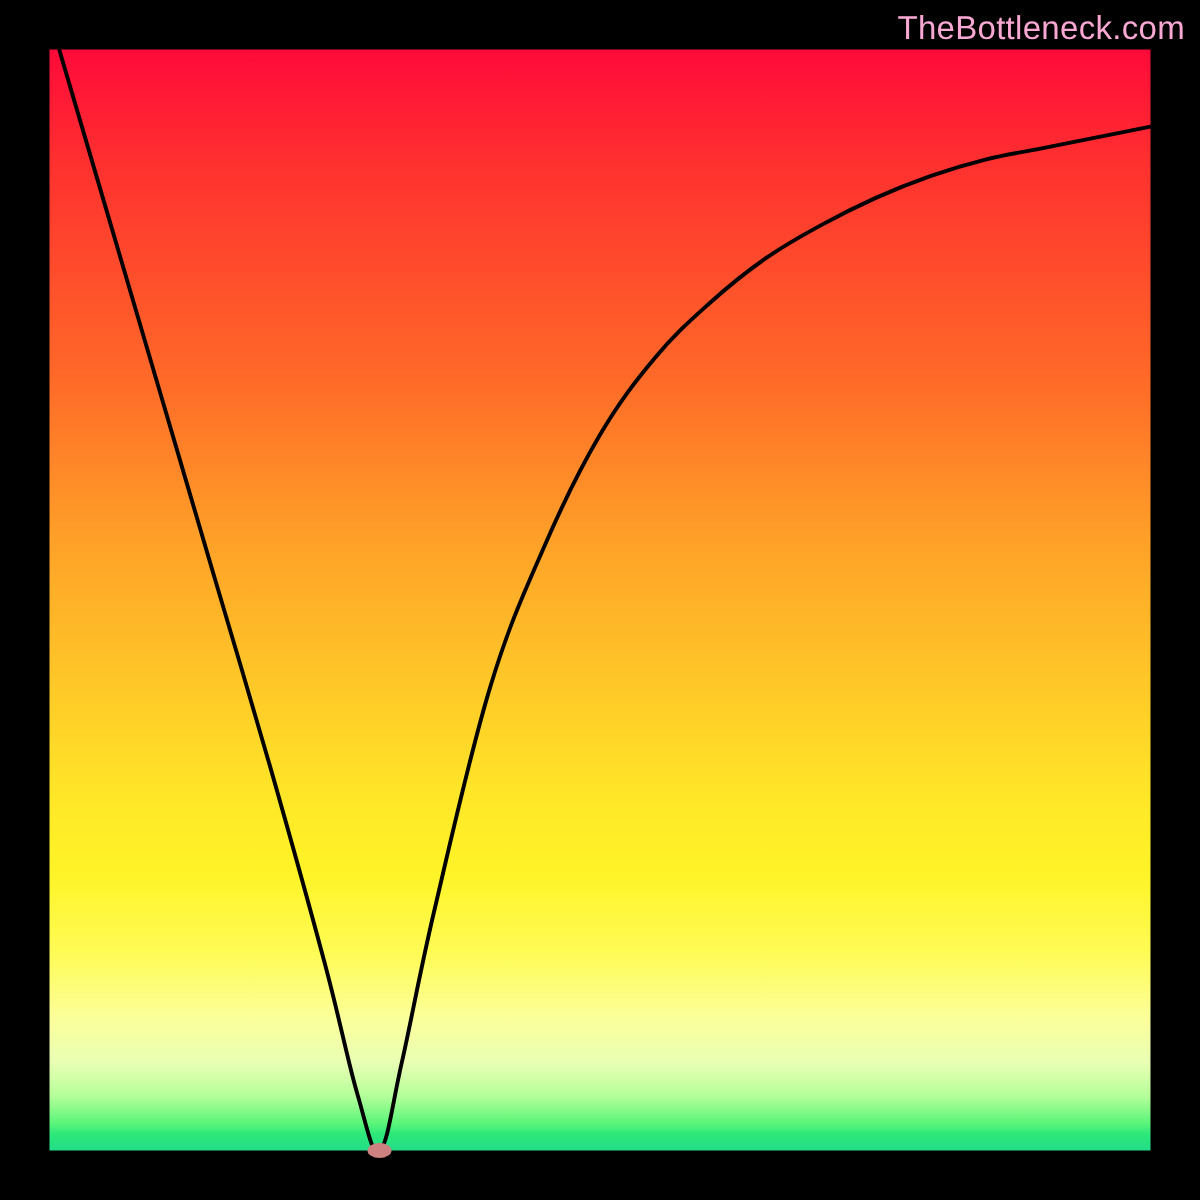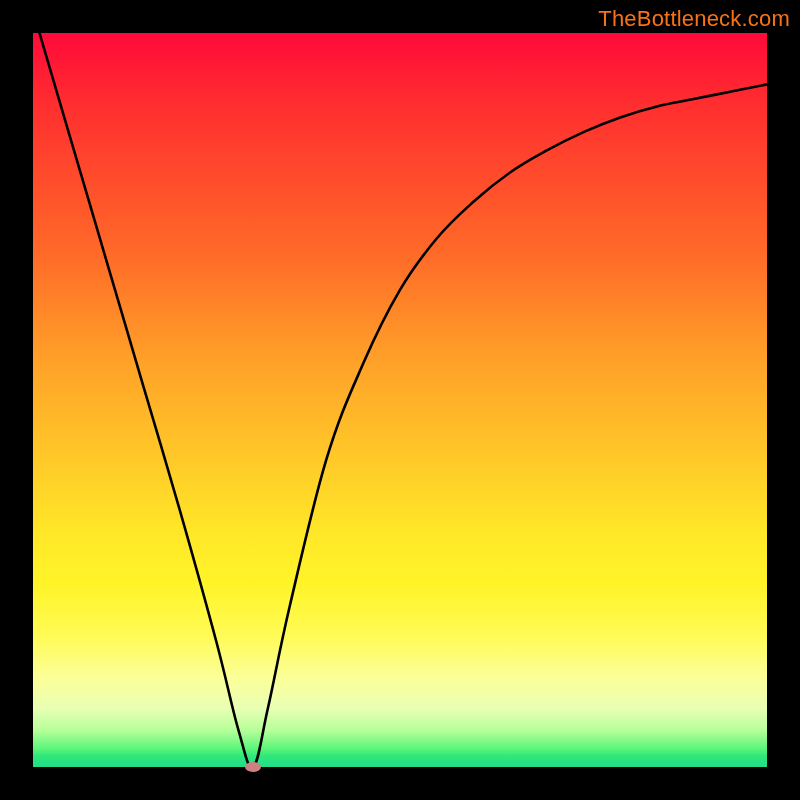--- a/index.html
+++ b/index.html
@@ -40,21 +40,21 @@
       #b6ff9a 95%,
       #5cf57a 97.5%,
       #2ee87a 98.5%,
       #22dd88 100%
     );
   }
   .watermark {
     position: absolute;
     top: 6px;
     right: 10px;
-    color: #f97316;
+    color: #f9a8d4;
     font-size: 22px;
     font-weight: 500;
     letter-spacing: 0.2px;
     pointer-events: none;
     user-select: none;
   }
   svg.curve {
     position: absolute;
     left: 0;
     top: 0;

